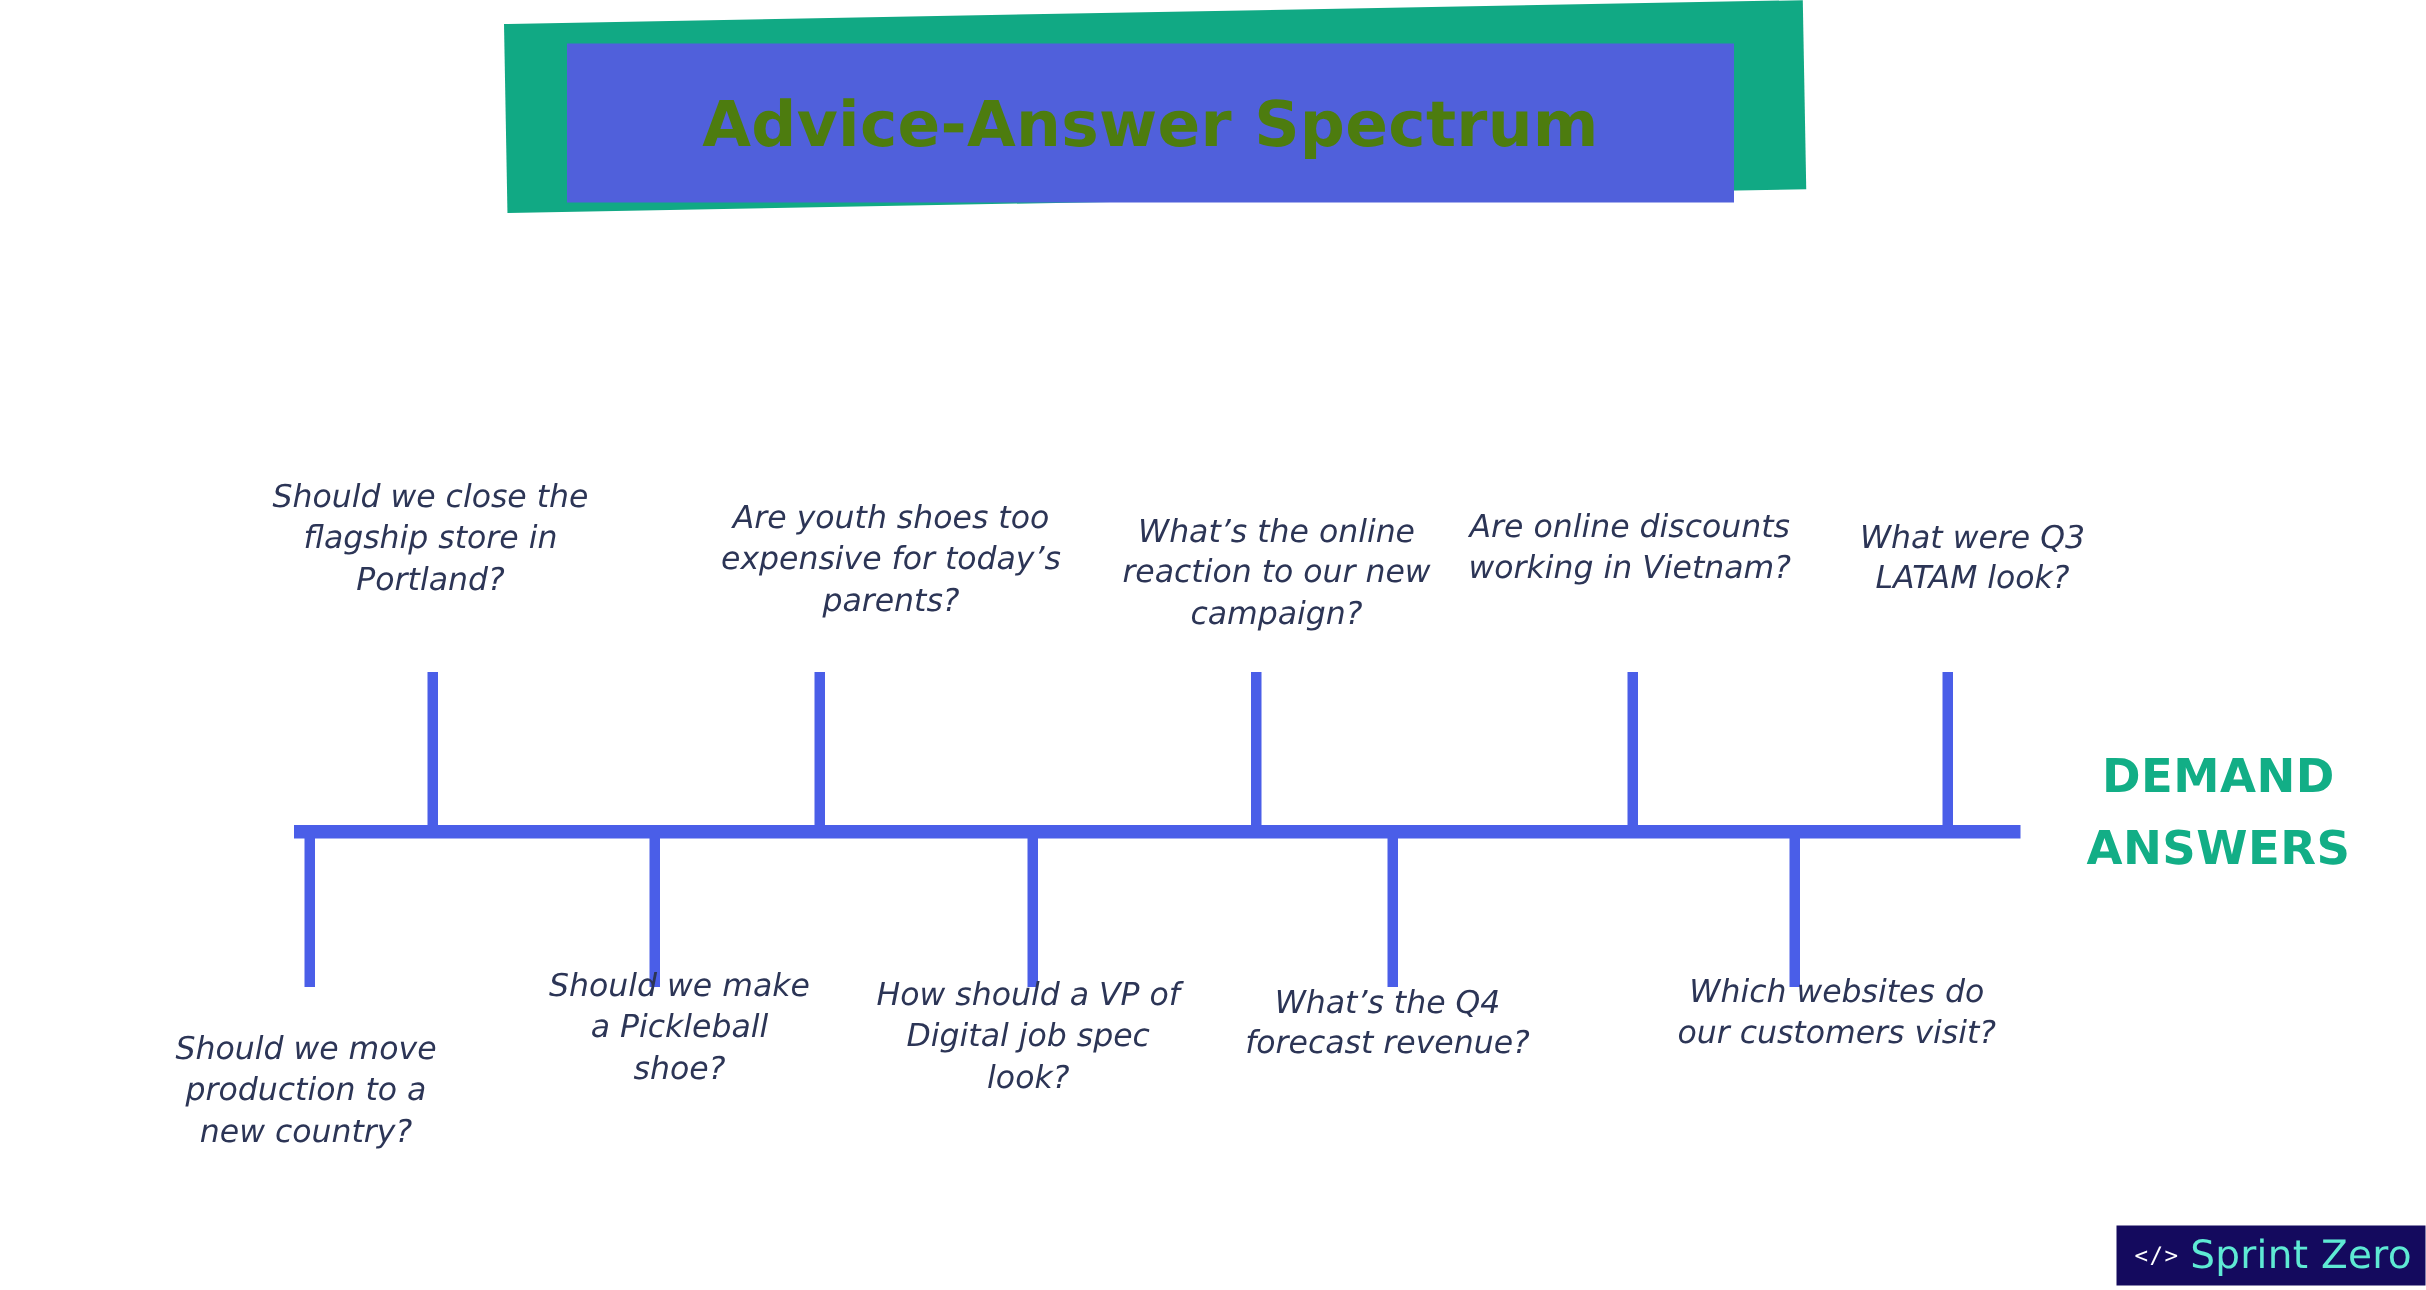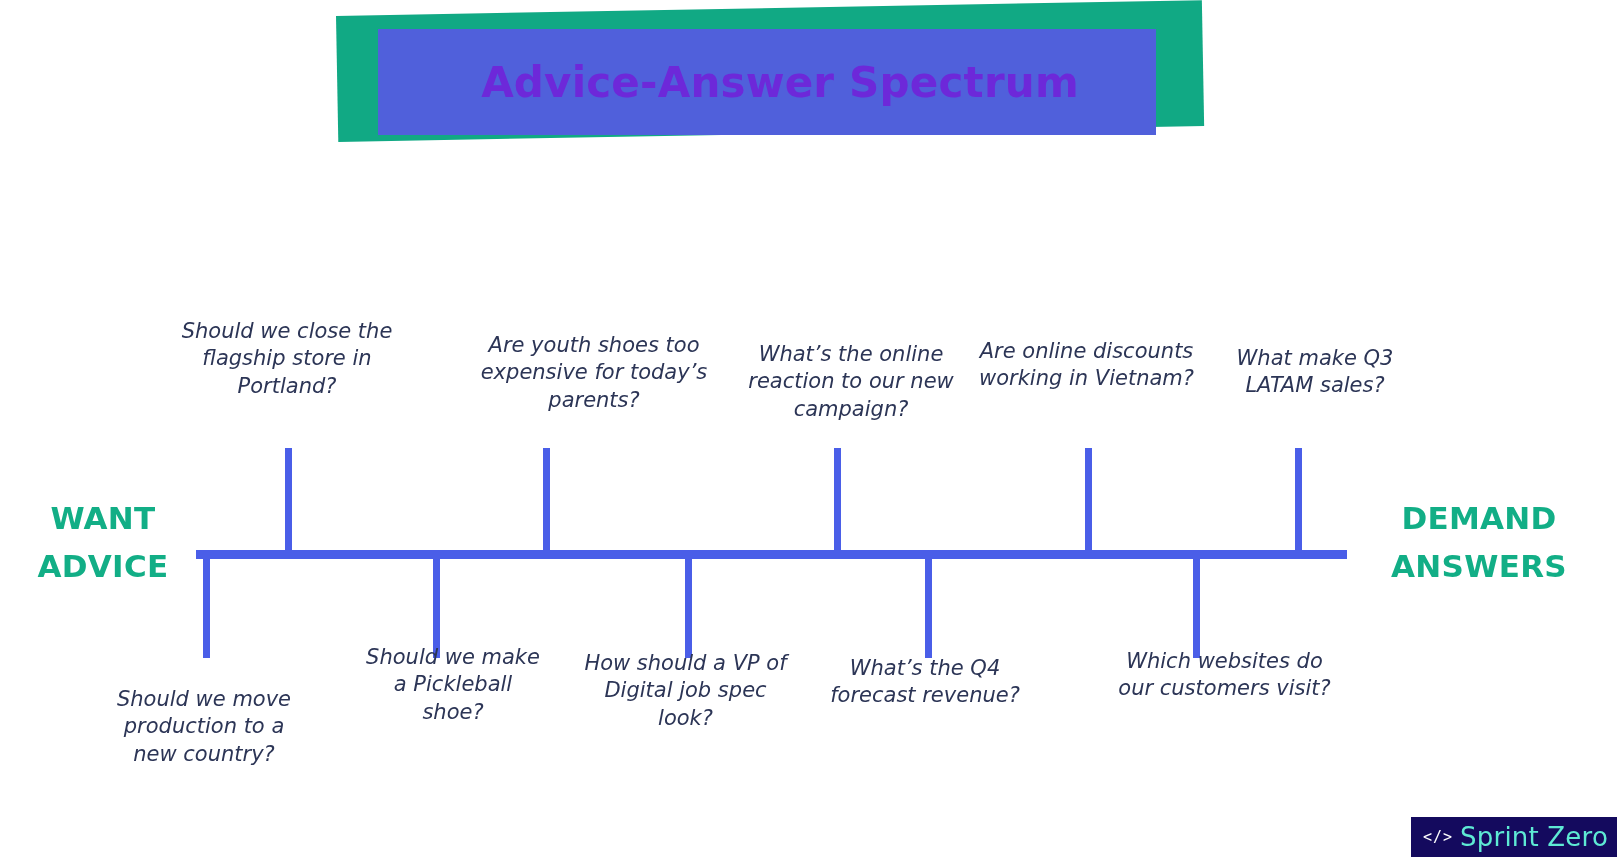--- a/index.html
+++ b/index.html
@@ -42,27 +42,26 @@
   }
   #title-text {
     position: absolute;
     left: 378px;
     top: 29px;
     width: 778px;
     height: 106px;
     display: flex;
     align-items: center;
     justify-content: center;
-    color: #6d28d9;
+    color: #4d7c0f;
     font-family: "DejaVu Sans", sans-serif;
     font-weight: bold;
     font-size: 42px;
     letter-spacing: 0.2px;
     white-space: nowrap;
-    padding-left: 13px;
   }
 
   
   #spectrum {
     position: absolute;
     left: 0;
     top: 0;
     width: 1617px;
     height: 860px;
   }
@@ -172,32 +171,28 @@
       <div class="tick down" style="left: 433px; height: 100px;"></div>
       <div class="tick down" style="left: 685px; height: 100px;"></div>
       <div class="tick down" style="left: 925px; height: 100px;"></div>
       <div class="tick down" style="left: 1193px; height: 100px;"></div>
     </div>
   <div id="labels-layer">
       <div class="q-label" style="left: 173px; top: 318px; width: 228px;">Should we close the flagship store in Portland?</div>
       <div class="q-label" style="left: 432px; top: 332px; width: 228px; margin-left: 48px;">Are youth shoes too expensive for today’s parents?</div>
       <div class="q-label" style="left: 737px; top: 341px; width: 228px;">What’s the online reaction to our new campaign?</div>
       <div class="q-label" style="left: 977px; top: 338px; width: 219px;">Are online discounts working in Vietnam?</div>
-      <div class="q-label" style="left: 1231px; top: 345px; width: 168px;">What make Q3 LATAM sales?</div>
+      <div class="q-label" style="left: 1231px; top: 345px; width: 168px;">What were Q3 LATAM look?</div>
       <div class="q-label" style="left: 108px; top: 646px; width: 192px; margin-top: 40px;">Should we move production to a new country?</div>
       <div class="q-label" style="left: 363px; top: 644px; width: 180px;">Should we make a Pickleball shoe?</div>
       <div class="q-label" style="left: 578px; top: 650px; width: 215px;">How should a VP of Digital job spec look?</div>
       <div class="q-label" style="left: 823px; top: 655px; width: 204px;">What’s the Q4 forecast revenue?</div>
       <div class="q-label" style="left: 1107px; top: 648px; width: 235px;">Which websites do our customers visit?</div>
     </div>
 
-  <div id="caption-left" class="end-caption">
-    <span class="caption-line">WANT</span>
-    <span class="caption-line">ADVICE</span>
-  </div>
 
   <div id="caption-right" class="end-caption">
     <span class="caption-line">DEMAND</span>
     <span class="caption-line">ANSWERS</span>
   </div>
 </div>
 
 <div id="logo">
   <span id="logo-code-icon">&lt;/&gt;</span>
   <span id="logo-text">Sprint Zero</span>

